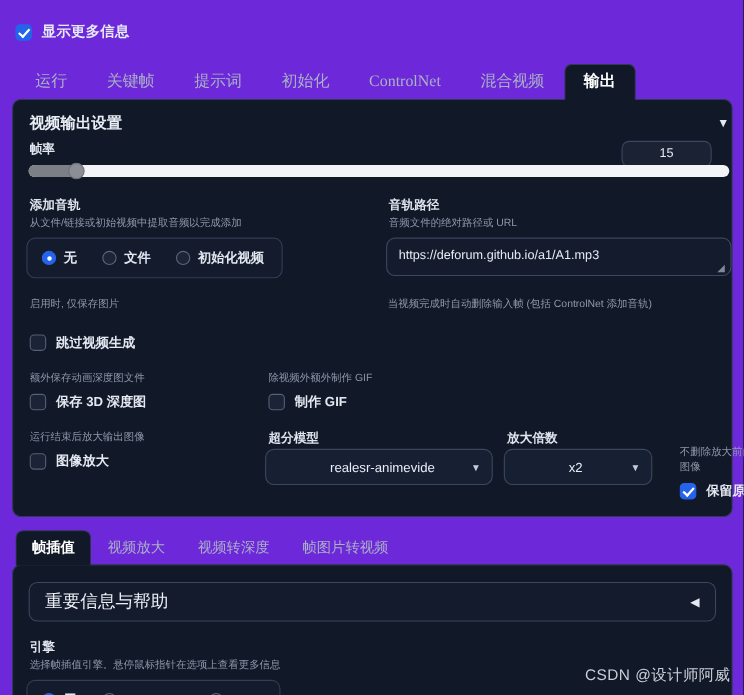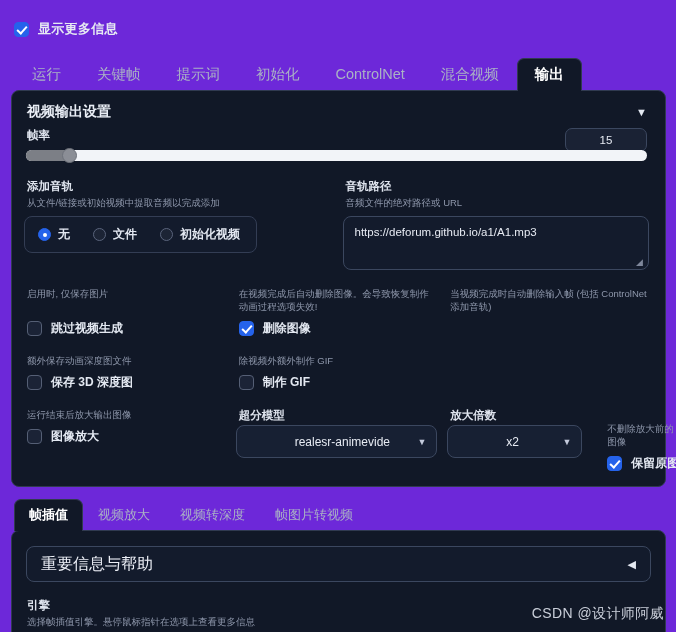--- a/index.html
+++ b/index.html
@@ -73,35 +73,36 @@
   }
   .tab {
     font-size: 14.5px;
     color: #aab2c4;
     padding: 7px 17px 8px 17px;
     border-radius: 7px 7px 0 0;
     border: 1px solid transparent;
     border-bottom: none;
     white-space: nowrap;
     line-height: 17px;
+    font-family: Liberation Serif, serif;
   }
   .tab.active {
     color: #ffffff;
     font-weight: bold;
     background: #111827;
     border-color: #313a4f;
   }
 
   
   .panel {
     margin: -1px 10px 0 11px;
     border: 1px solid #303a50;
     border-radius: 8px;
     background: #111827;
-    padding: 11px 16px 14px 12px;
+    padding: 11px 0 14px 12px;
     position: relative;
   }
   .panel-head {
     display: flex;
     justify-content: space-between;
     align-items: center;
     margin: 1px 2px 7px 3px;
   }
   .panel-title {
     font-size: 14px;
@@ -127,21 +128,21 @@
     line-height: 13px;
   }
 
   
   .slider-row {
     margin: 0 2px;
     position: relative;
   }
   .num-box {
     position: absolute;
-    right: 0;
+    right: 16px;
     top: -22px;
     width: 80px;
     height: 22px;
     border: 1px solid #3b475f;
     border-radius: 7px;
     background: #1a2234;
     color: #e6eaf2;
     font-size: 11.5px;
     display: flex;
     align-items: center;
@@ -222,21 +223,21 @@
     width: 4px; height: 4px;
     border-radius: 50%;
     background: #ffffff;
   }
 
   
   .textarea {
     border: 1px solid #3b475f;
     border-radius: 8px;
     background: #131b2c;
-    height: 54px;
+    height: 35px;
     padding: 9px 11px;
     font-size: 11.5px;
     color: #e7ebf3;
     position: relative;
     box-sizing: border-box;
   }
   .resize-grip {
     position: absolute;
     right: 4px; bottom: 3px;
     width: 8px; height: 8px;
@@ -422,27 +423,20 @@
 
     <div class="tri-row">
       <div class="tri-col">
         <div class="field-hint hint-2l">启用时, 仅保存图片</div>
         <div class="check-row">
           <span class="cb"></span>
           <span class="check-label">跳过视频生成</span>
         </div>
       </div>
       <div class="tri-col">
-        <div class="field-hint hint-2l">在视频完成后自动删除图像。会导致恢复制作动画过程选项失效!</div>
-        <div class="check-row">
-          <span class="cb on"></span>
-          <span class="check-label">删除图像</span>
-        </div>
-      </div>
-      <div class="tri-col">
         <div class="field-hint hint-2l">当视频完成时自动删除输入帧 (包括 ControlNet 添加音轨)</div>
       </div>
     </div>
 
     <div class="tri-row">
       <div class="tri-col">
         <div class="field-hint">额外保存动画深度图文件</div>
         <div class="check-row">
           <span class="cb"></span>
           <span class="check-label">保存 3D 深度图</span>

